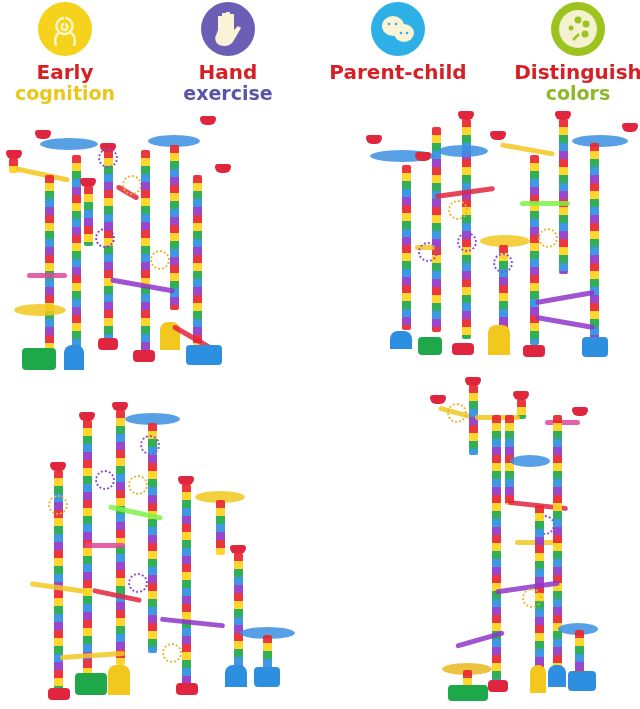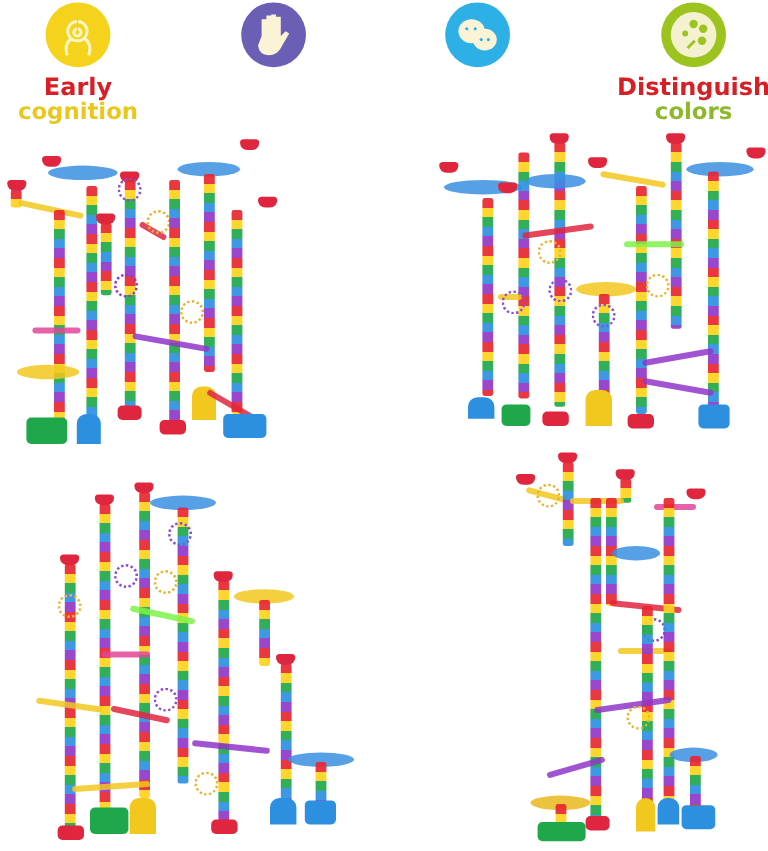--- a/index.html
+++ b/index.html
@@ -29,33 +29,36 @@
   <div class="l1" style="color:#d71f26;">Early</div>
   <div class="l2" style="color:#e9c81b;">cognition</div>
 </div>
 
 <div class="badge" style="left:153px;">
   <div class="icon" style="background:#6a5fb4;">
     <svg width="54" height="54" viewBox="0 0 54 54">
         <path d="M17 28 v-14 h4 v12 v-15 h4 v15 v-16 h4 v16 v-14 h4 v16 l4-4 3 2 -7 12 q-3 6-10 6 q-8 0-9-8z" fill="#fbf3d6"></path>
       </svg>
   </div>
+  <div class="l1" style="color:#d71f26;">Hand</div>
+  <div class="l2" style="color:#5a53a8;">exercise</div>
 </div>
 
 <div class="badge" style="left:323px;">
   <div class="icon" style="background:#2cb0e6;">
     <svg width="54" height="54" viewBox="0 0 54 54">
         <ellipse cx="22" cy="24" rx="11" ry="10" fill="#fbf3d6"></ellipse>
         <ellipse cx="33" cy="31" rx="10" ry="9" fill="#fbf3d6"></ellipse>
         <circle cx="18" cy="22" r="1.3" fill="#2cb0e6"></circle>
         <circle cx="25" cy="22" r="1.3" fill="#2cb0e6"></circle>
         <circle cx="30" cy="31" r="1.3" fill="#2cb0e6"></circle>
         <circle cx="36" cy="31" r="1.3" fill="#2cb0e6"></circle>
       </svg>
   </div>
+  <div class="l1" style="color:#d71f26;">Parent-child</div>
 </div>
 
 <div class="badge" style="left:503px;">
   <div class="icon" style="background:#9cc31e;">
     <svg width="54" height="54" viewBox="0 0 54 54">
         <circle cx="27" cy="27" r="19" fill="#f4f1d0"></circle>
         <circle cx="27" cy="18" r="3.5" fill="#9cc31e"></circle>
         <circle cx="35" cy="22" r="3.5" fill="#9cc31e"></circle>
         <circle cx="34" cy="32" r="3.5" fill="#9cc31e"></circle>
         <circle cx="20" cy="26" r="2.5" fill="#9cc31e"></circle>

